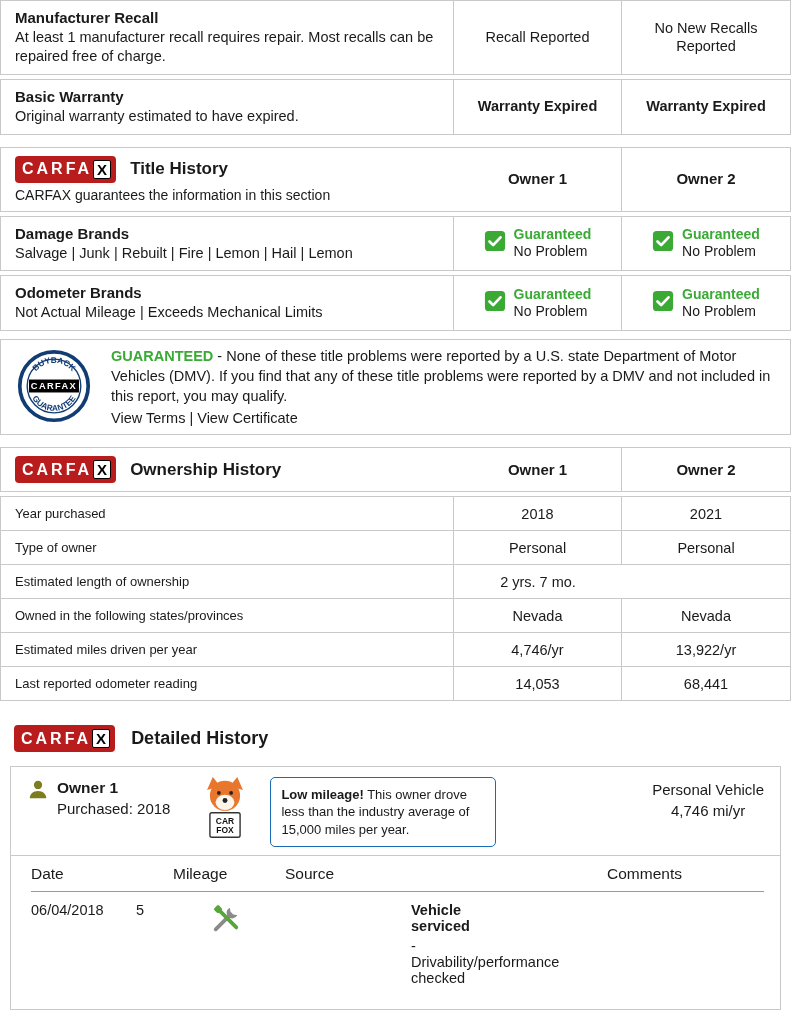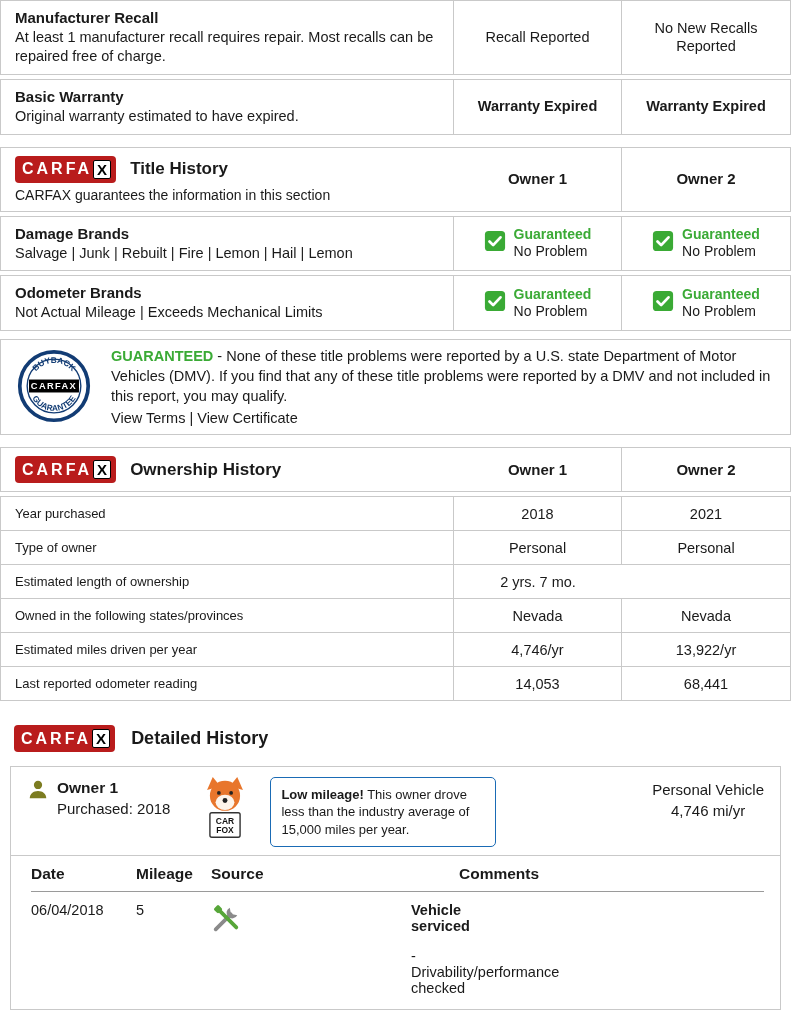--- a/index.html
+++ b/index.html
@@ -69,26 +69,26 @@
 
   .own-banner{display:flex;align-items:flex-start;padding:10px 16px 8px;border-bottom:1px solid var(--border);}
   .ob-left{display:flex;gap:8px;align-items:flex-start;padding-top:2px;}
   .ob-name{font-weight:bold;font-size:15.5px;}
   .ob-purch{font-size:15px;margin-top:3px;}
   .fox{margin-left:26px;margin-top:-2px;flex:0 0 auto;}
   .callout{border:1.5px solid #1a6bb5;border-radius:5px;padding:8px 10px;font-size:13px;width:226px;line-height:1.32;margin-left:16px;}
   .ob-right{margin-left:auto;text-align:center;font-size:15px;line-height:1.4;padding-top:2px;}
 
   .dt{padding-left:20px;padding-right:16px;}
-  .dt-head{display:grid;grid-template-columns:105px 75px 200px 48px 1fr;padding:9px 0 8px;border-bottom:1px solid #9a9a9a;font-weight:bold;font-size:15.5px;}
+  .dt-head{display:grid;grid-template-columns:105px 75px 200px 48px 1fr;padding:9px 0 8px;border-bottom:1px solid #9a9a9a;font-weight:normal;font-size:15.5px;gap:37px;}
   .dt-row{display:grid;grid-template-columns:105px 75px 200px 48px 1fr;padding:10px 0 6px;font-size:14.5px;}
   .src{line-height:1.42;}
   .src-line{white-space:nowrap;}
   .cmt-title{font-weight:bold;}
-  .cmt-detail{margin-top:14px;}
+  .cmt-detail{margin-top:4px;}
   .cmt-icon{padding-top:2px;}
 </style>
 </head>
 <body>
 
 <div class="rowbox gap">
   <div class="row3">
     <div class="cell-label">
       <div class="row-title">Manufacturer Recall</div>
       <div class="row-desc">At least 1 manufacturer recall requires repair. Most recalls can be repaired free of charge.</div>

